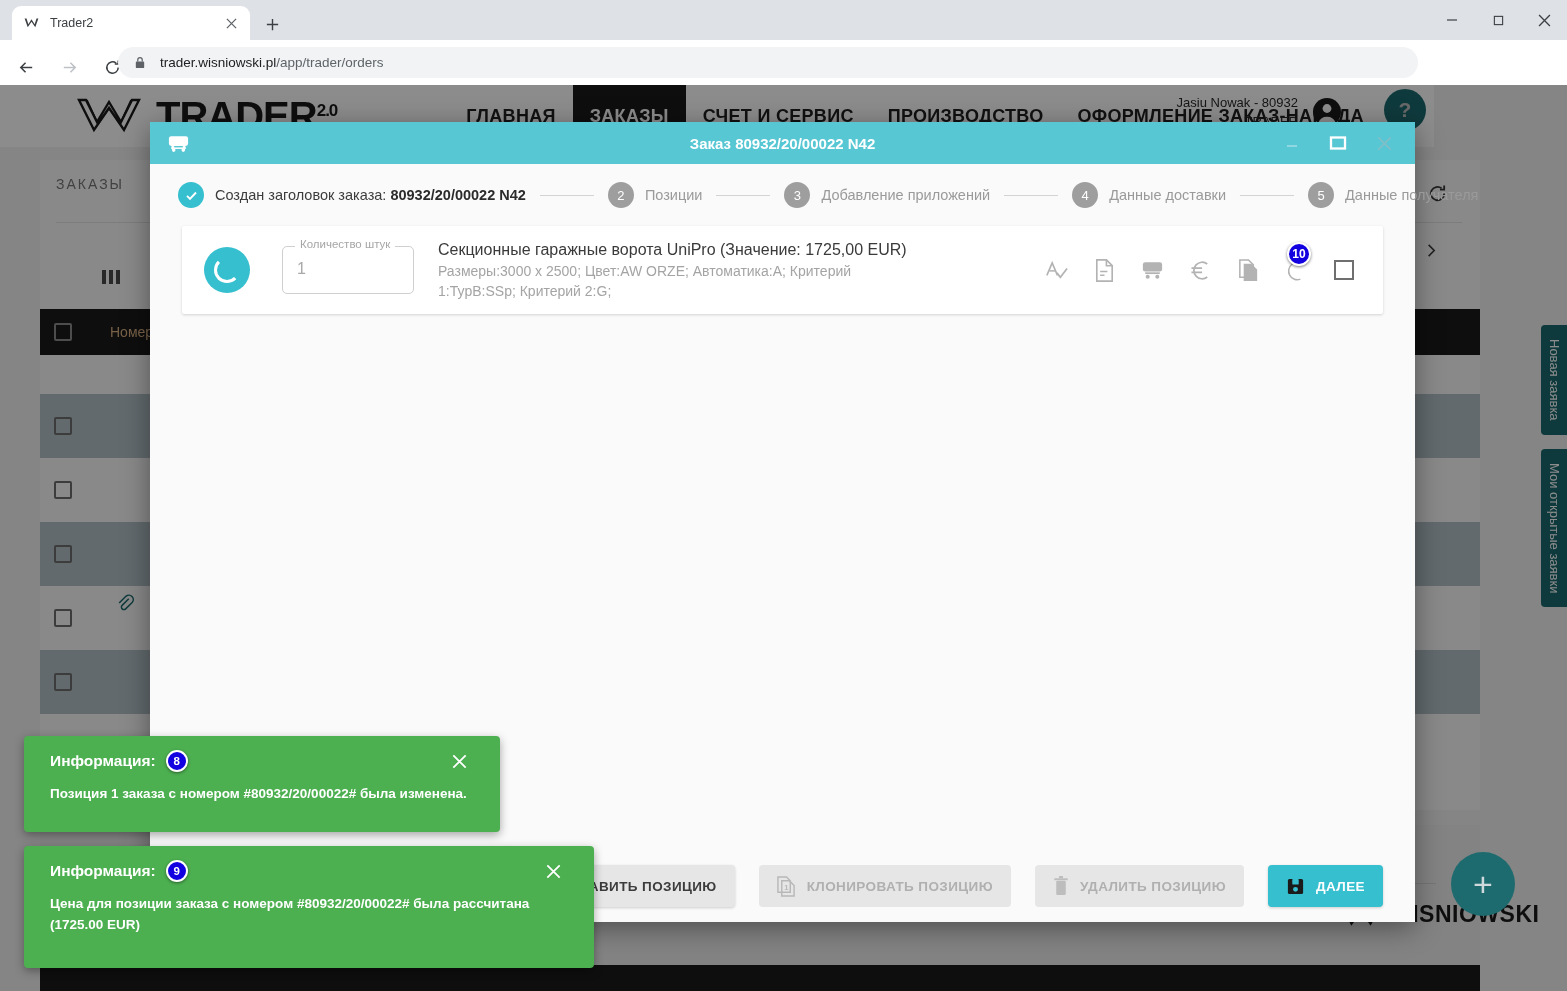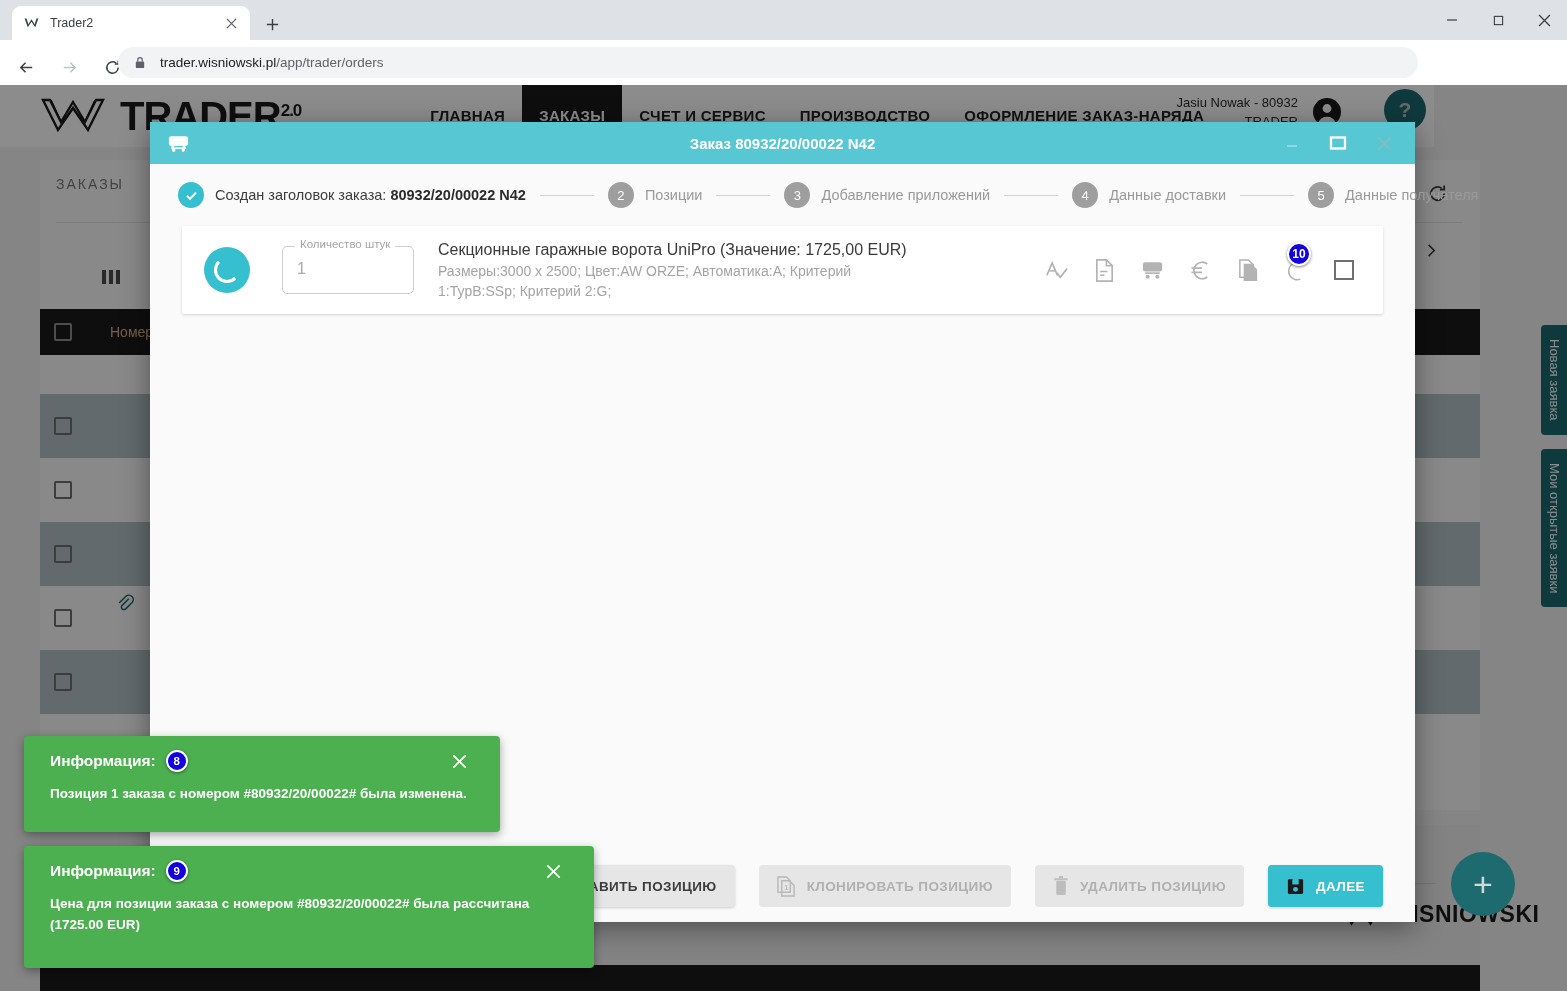--- a/index.html
+++ b/index.html
@@ -37,26 +37,26 @@
   #lock-icon { width:16px; height:16px; display:flex; align-items:center; justify-content:center; color:#5f6368; }
   #url-text { margin-left:12px; font-size:13.5px; color:#202124; white-space:nowrap; }
   #url-text .dim { color:#5f6368; }
   #omni-right { position:absolute; right:6px; top:56px; display:flex; }
   #omni-right > div { width:30px; height:30px; display:flex; align-items:center; justify-content:center; color:#5f6368; margin-left:4px; }
 
   
   #app-bg { position:absolute; left:0; top:85px; width:1567px; height:906px; background:#f2f2f2; }
   #app-dim { position:absolute; left:0; top:85px; width:1567px; height:906px; background:rgba(0,0,0,0.45); z-index:8; }
 
-  #app-header { position:absolute; left:0; top:0; width:1434px; height:62px; background:#fff; display:flex; align-items:center; }
+  #app-header { position:absolute; left:0; top:0; width:1434px; height:62px; background:#fff; display:flex; align-items:center;padding-left:36px; }
   #logo-mark { margin-left:40px; width:66px; height:40px; display:flex; align-items:center; }
   #logo-text { margin-left:14px; font-size:40px; font-weight:bold; letter-spacing:-1px; color:#1b1b1b; font-family:"Liberation Sans", sans-serif; }
   #logo-text sup { font-size:17px; font-weight:bold; }
   #app-nav { display:flex; margin-left:112px; align-items:center; height:62px; }
-  .nav-item { font-size:15px; font-weight:bold; color:#1f1f1f; padding:0 17px; height:62px; line-height:62px; white-space:nowrap; letter-spacing:.3px; }
+  .nav-item { font-size:18px; font-weight:bold; color:#1f1f1f; padding:0 17px; height:62px; line-height:62px; white-space:nowrap; letter-spacing:.3px; }
   .nav-item.active { background:#1b1b1b; color:#fff; }
   #user-box { position:absolute; right:92px; top:8px; text-align:right; display:flex; align-items:center; }
   #user-lines { text-align:right; font-size:13px; color:#2a2a2a; line-height:19px; }
   #user-avatar { margin-left:14px; width:30px; height:30px; }
   #help-fab { position:absolute; right:8px; top:4px; width:42px; height:42px; border-radius:50%; background:#1d6b6f; display:flex; align-items:center; justify-content:center; color:#bfbfbf; font-size:21px; font-weight:bold; }
 
   #content-card { position:absolute; left:40px; top:75px; width:1440px; height:650px; background:#fafafa; }
   #card-title { position:absolute; left:16px; top:16px; font-size:14px; letter-spacing:2px; color:#777; }
   #card-tools { position:absolute; right:24px; top:14px; display:flex; }
   #card-tools > div { width:38px; height:38px; margin-left:14px; display:flex; align-items:center; justify-content:center; color:#3a3a3a; }

